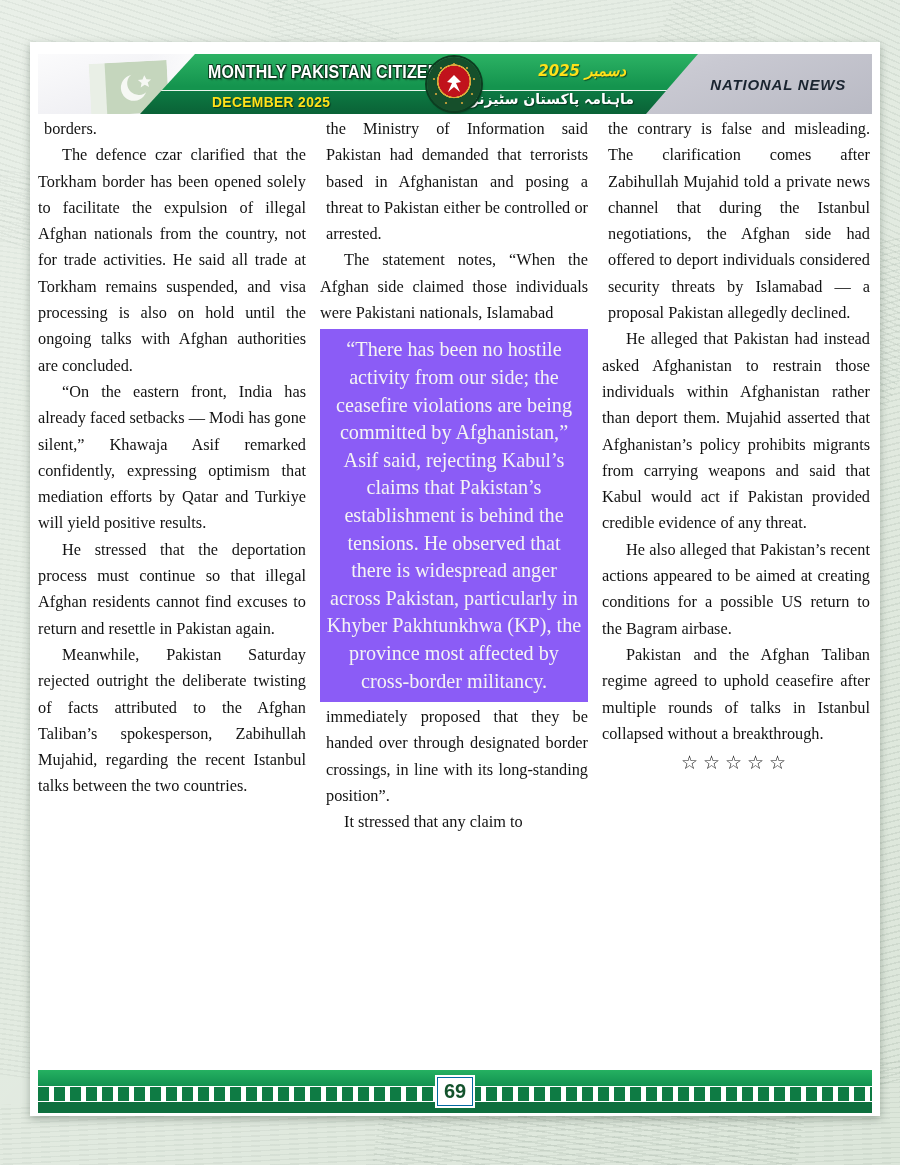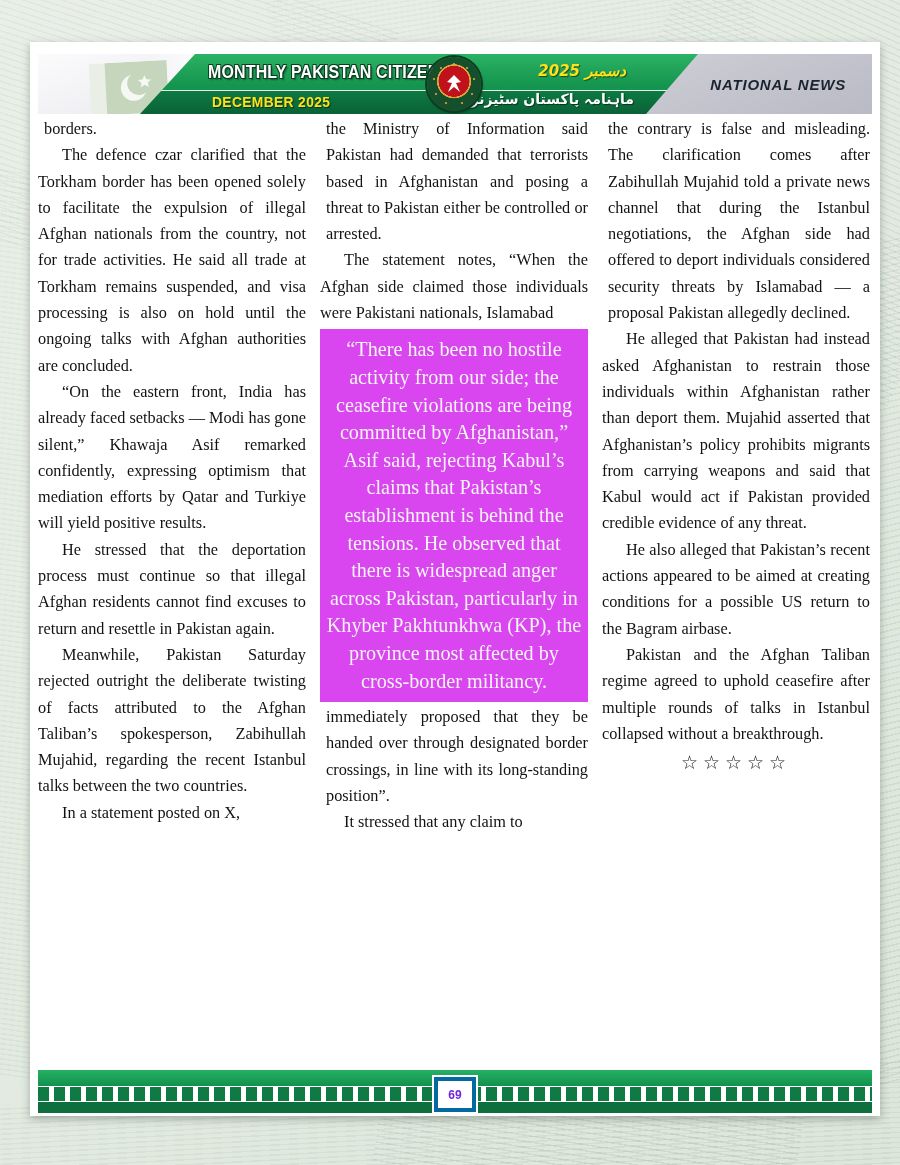--- a/index.html
+++ b/index.html
@@ -96,21 +96,21 @@
     display:flex;gap:14px;overflow:hidden;
   }
   .col{width:268px;flex:0 0 268px;
     font-size:16.3px;line-height:26.3px;color:#121212;
     text-align:justify;
   }
   .col p{margin:0;text-indent:24px;}
   .col p.cont{text-indent:0;margin-left:6px;}
   .pullquote{
     margin:3px 0 2px 0;padding:7px 5px;
-    background:#d946ef;color:#f4f4f4;
+    background:#8b5cf6;color:#f4f4f4;
     text-align:center;text-indent:0;
     font-size:20.2px;line-height:27.6px;
   }
   .end-stars{
     text-align:center;text-indent:0 !important;
     font-family:"DejaVu Sans",sans-serif;
     font-size:19px;letter-spacing:5px;color:#111;line-height:30px;
   }
 
   
@@ -118,23 +118,23 @@
   .footer .bar-top{height:16px;background:linear-gradient(180deg,#25b161,#119150);}
   .footer .bar-dash{
     height:14px;background:
       repeating-linear-gradient(90deg,#0e7b44 0 11px,#ffffff 11px 16px);
     border-top:1px solid #fff;border-bottom:1px solid #fff;
   }
   .footer .bar-bottom{height:11px;background:#0d6f3e;}
   .page-number{
     position:absolute;left:50%;top:7px;transform:translateX(-50%);
     width:34px;height:27px;background:#ffffff;
-    border:4px solid #0369a1;box-shadow:0 0 0 2px #ffffff;
+    border:1px solid #0369a1;box-shadow:0 0 0 2px #ffffff;
     display:flex;align-items:center;justify-content:center;
-    font-family:"Liberation Sans",sans-serif;font-weight:800;font-size:12px;color:#6d28d9;
+    font-family:"Liberation Sans",sans-serif;font-weight:800;font-size:20px;color:#14532d;
   }
 </style>
 </head>
 <body>
 
 <div class="stage">
 
   <div class="tex tex-lines" style="left:-60px;top:-40px;width:420px;height:320px;transform:rotate(18deg);"></div>
   <div class="tex tex-lines2" style="left:280px;top:-60px;width:480px;height:260px;transform:rotate(-9deg);"></div>
   <div class="tex tex-lines" style="left:620px;top:-30px;width:360px;height:380px;transform:rotate(24deg);"></div>
@@ -191,21 +191,20 @@
     </div>
 
     <div class="columns">
 
       <div class="col">
         <p class="cont">borders.</p>
         <p>The defence czar clarified that the Torkham border has been opened solely to facilitate the expulsion of illegal Afghan nationals from the country, not for trade activities. He said all trade at Torkham remains suspended, and visa processing is also on hold until the ongoing talks with Afghan authorities are concluded.</p>
         <p>“On the eastern front, India has already faced setbacks — Modi has gone silent,” Khawaja Asif remarked confidently, expressing optimism that mediation efforts by Qatar and Turkiye will yield positive results.</p>
         <p>He stressed that the deportation process must continue so that illegal Afghan residents cannot find excuses to return and resettle in Pakistan again.</p>
         <p>Meanwhile, Pakistan Saturday rejected outright the deliberate twisting of facts attributed to the Afghan Taliban’s spokesperson, Zabihullah Mujahid, regarding the recent Istanbul talks between the two countries.</p>
-        <p>In a statement posted on X,</p>
       </div>
 
       <div class="col">
         <p class="cont">the Ministry of Information said Pakistan had demanded that terrorists based in Afghanistan and posing a threat to Pakistan either be controlled or arrested.</p>
         <p>The statement notes, “When the Afghan side claimed those individuals were Pakistani nationals, Islamabad</p>
         <div class="pullquote">“There has been no hostile activity from our side; the ceasefire violations are being committed by Afghanistan,” Asif said, rejecting Kabul’s claims that Pakistan’s establishment is behind the tensions. He observed that there is widespread anger across Pakistan, particularly in Khyber Pakhtunkhwa (KP), the province most affected by cross-border militancy.</div>
         <p class="cont">immediately proposed that they be handed over through designated border crossings, in line with its long-standing position”.</p>
         <p>It stressed that any claim to</p>
       </div>
 

